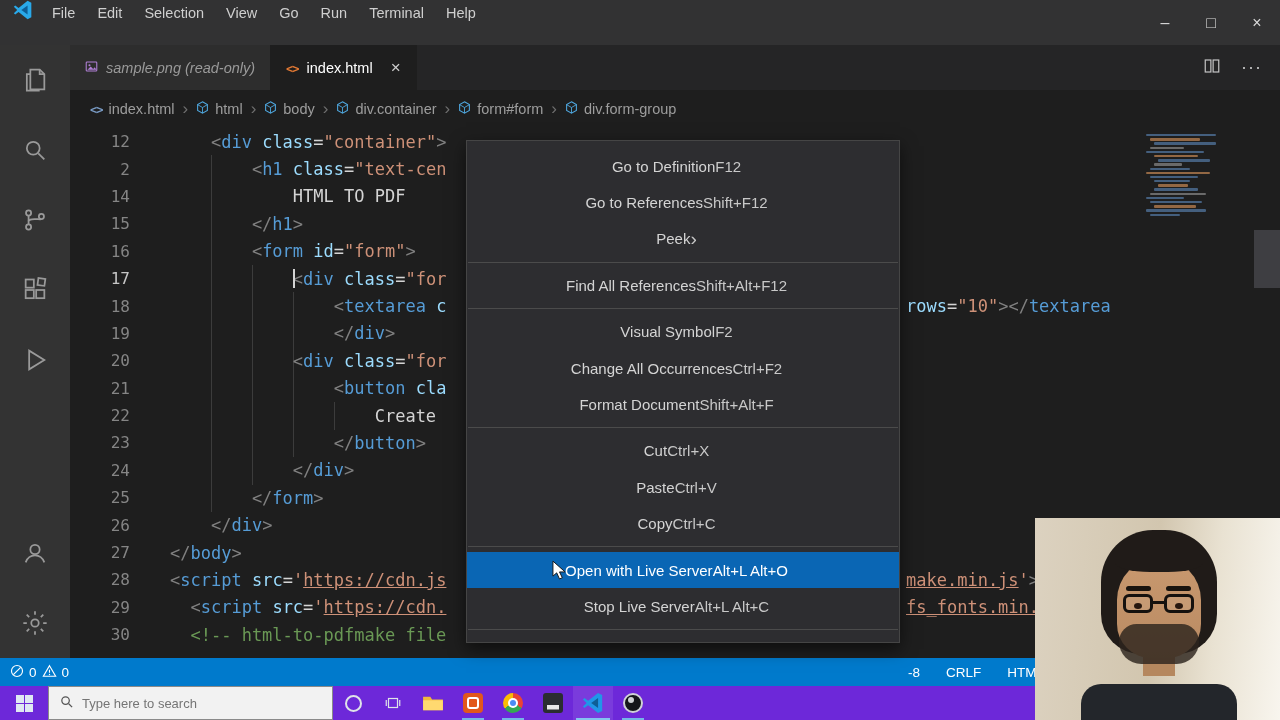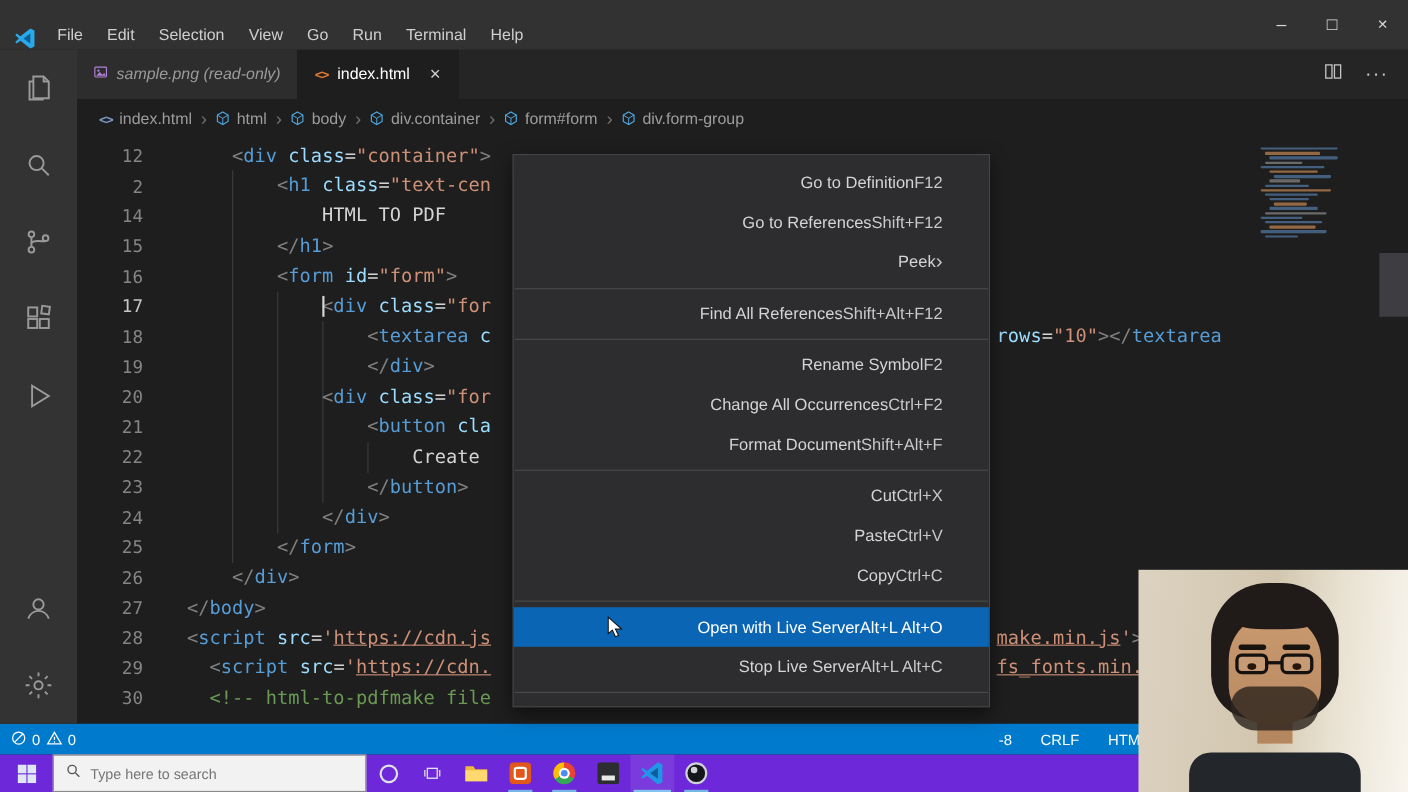--- a/index.html
+++ b/index.html
@@ -1,20 +1,20 @@
 <!DOCTYPE html>
 <html><head>
 <meta charset="utf-8">
 <style>
   *{margin:0;padding:0;box-sizing:border-box}
   html,body{width:1280px;height:720px;overflow:hidden}
   body{position:relative;background:#1e1e1e;font-family:"Liberation Sans",sans-serif;color:#ccc}
 
   
-  .titlebar{position:absolute;left:0;top:0;right:0;height:45px;background:#323233;display:flex;align-items:flex-end;z-index:20}
+  .titlebar{position:absolute;left:0;top:0;right:0;height:45px;background:#323233;display:flex;align-items:flex-start;z-index:20}
   .vs-logo{margin:0 8px 0 13px;display:flex;align-items:center}
   .menubar{display:flex;align-items:center}
   .menu-item{padding:5px 11px;font-size:14.5px;color:#cfcfcf;cursor:default}
   .win-title{position:absolute;left:50%;transform:translateX(-50%);font-size:14.5px;color:#cccccc;white-space:nowrap}
   .win-controls{margin-left:auto;display:flex;height:100%}
   .wc{width:46px;height:100%;display:flex;align-items:center;justify-content:center;font-size:16px;color:#d8d8d8}
 
   
   .activitybar{position:absolute;left:0;top:45px;width:70px;bottom:62px;background:#333333;z-index:15;display:flex;flex-direction:column;align-items:center}
   .ab-icon{width:70px;height:70px;display:flex;align-items:center;justify-content:center}
@@ -46,21 +46,21 @@
   .caret{position:absolute;left:123px;top:4px;bottom:4px;width:2px;background:#d4d4d4}
   .tok-p{color:#808080}.tok-t{color:#569cd6}.tok-a{color:#9cdcfe}.tok-s{color:#ce9178}
   .tok-x{color:#d4d4d4}.tok-c{color:#6a9955}.tok-u{color:#ce9178;text-decoration:underline}
   .guide{position:absolute;width:1px;background:#3c3c3c}
   #minimap{position:absolute;top:6px;right:30px;width:106px}
   .mm-row{height:2.4px;margin-bottom:1.8px;border-radius:1px;opacity:.8}
   .scroll-thumb{position:absolute;right:0;top:102px;width:26px;height:58px;background:#3e3e42}
 
   
   .context-menu{position:absolute;left:466px;top:140px;width:434px;background:#2d2d30;border:1px solid #454545;box-shadow:0 6px 16px rgba(0,0,0,.55);padding:7px 0;z-index:40;font-size:15px}
-  .cm-item{height:36.4px;display:flex;align-items:center;justify-content:flex-end;padding:0 42px 0 29px;color:#d4d4d4}
+  .cm-item{height:36.4px;display:flex;align-items:center;justify-content:center;padding:0 42px 0 29px;color:#d4d4d4}
   .cm-shortcut{color:#c8c8c8}
   .cm-shortcut.sub{font-size:19px;line-height:1}
   .cm-item.hl{background:var(--hl,#0a66b4);color:#fff}
   .cm-item.hl .cm-shortcut{color:#fff}
   .cm-sep{height:1px;background:#4b4b4b;margin:4.5px 1px}
   .mouse-cursor{position:absolute;left:552px;top:560px;z-index:45}
 
   
   .statusbar{position:absolute;left:0;right:0;top:658px;height:28px;background:var(--accent,#007acc);display:flex;align-items:center;color:#fff;font-size:13.5px;z-index:12;padding-left:10px}
   .sb-group{display:flex;align-items:center;gap:5px;margin-right:8px}
@@ -372,21 +372,21 @@
       <span class="cm-label">Peek</span>
       <span class="cm-shortcut sub">›</span>
     </div>
     <div class="cm-sep"></div>
     <div class="cm-item">
       <span class="cm-label">Find All References</span>
       <span class="cm-shortcut">Shift+Alt+F12</span>
     </div>
     <div class="cm-sep"></div>
     <div class="cm-item">
-      <span class="cm-label">Rename Symbol</span>
+      <span class="cm-label">Visual Symbol</span>
       <span class="cm-shortcut">F2</span>
     </div>
     <div class="cm-item">
       <span class="cm-label">Change All Occurrences</span>
       <span class="cm-shortcut">Ctrl+F2</span>
     </div>
     <div class="cm-item">
       <span class="cm-label">Format Document</span>
       <span class="cm-shortcut">Shift+Alt+F</span>
     </div>

